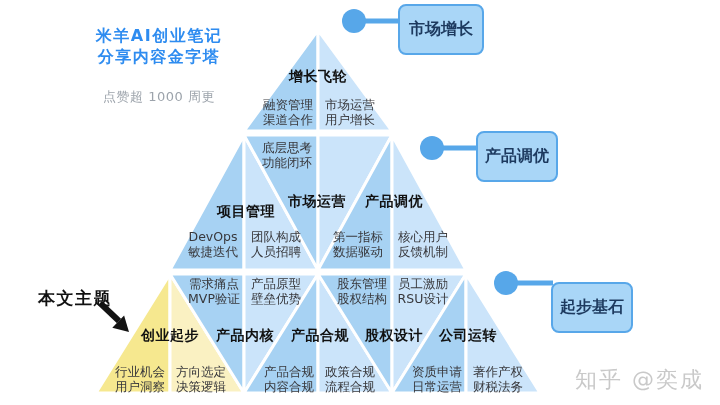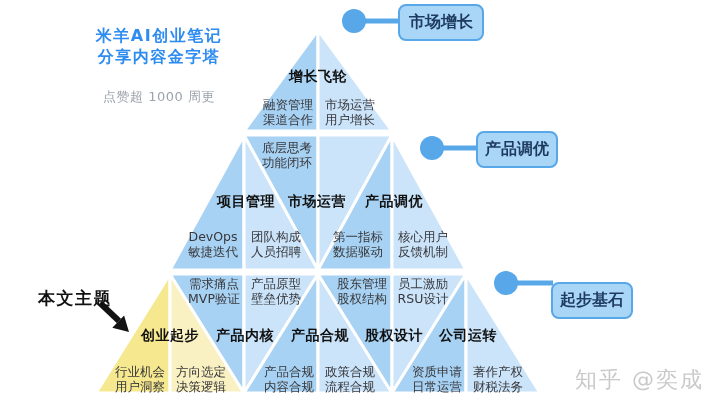--- a/index.html
+++ b/index.html
@@ -18,21 +18,21 @@
   .t-ymed{fill:var(--highlight-medium);}
   .t-ylight{fill:var(--highlight-light);}
   .dot{fill:var(--connector);}
   .cline{stroke:var(--connector);stroke-width:5;}
   .arrow-line{stroke:#131313;stroke-width:6;}
   .arrow-head{fill:#131313;}
   .hdr{position:absolute;transform:translateX(-50%);font-weight:bold;font-size:14px;
        color:var(--header-text);white-space:nowrap;letter-spacing:.5px;font-family:Liberation Mono, monospace;}
   .item{position:absolute;transform:translateX(-50%);font-size:12.5px;line-height:15px;
         color:var(--item-text);text-align:center;white-space:nowrap;}
-  .callout{position:absolute;height:37px;background:var(--callout-fill);
+  .callout{position:absolute;height:51px;background:var(--callout-fill);
            border:2px solid var(--callout-border);border-radius:8px;box-sizing:border-box;
            display:flex;align-items:center;justify-content:center;
            font-weight:bold;font-size:16px;color:var(--callout-text);white-space:nowrap;}
   .brand{position:absolute;left:159px;top:25px;transform:translateX(-50%);text-align:center;}
   .brand .t{font-size:16px;font-weight:bold;color:var(--brand-blue);line-height:21px;
             letter-spacing:1.5px;white-space:nowrap;}
   .brand .s{margin-top:21px;font-size:13px;color:var(--subtitle-gray);white-space:nowrap;letter-spacing:.5px;}
   .topic{position:absolute;left:38px;top:287px;font-size:17px;font-weight:bold;color:#111;
          letter-spacing:1.5px;white-space:nowrap;}
   .watermark{position:absolute;right:16px;bottom:10px;font-size:22px;color:var(--watermark-gray);
@@ -106,21 +106,21 @@
   </div>
   <div class="item" style="left:350px;top:97px">
     <div>市场运营</div>
     <div>用户增长</div>
   </div>
 
   <div class="item" style="left:287px;top:140px">
     <div>底层思考</div>
     <div>功能闭环</div>
   </div>
-  <div class="hdr" style="left:246px;top:193px">项目管理</div>
+  <div class="hdr" style="left:246px;top:203px">项目管理</div>
   <div class="hdr" style="left:317px;top:193px">市场运营</div>
   <div class="hdr" style="left:394px;top:193px">产品调优</div>
   <div class="item" style="left:213px;top:229px">
     <div>DevOps</div>
     <div>敏捷迭代</div>
   </div>
   <div class="item" style="left:276px;top:229px">
     <div>团队构成</div>
     <div>人员招聘</div>
   </div>

